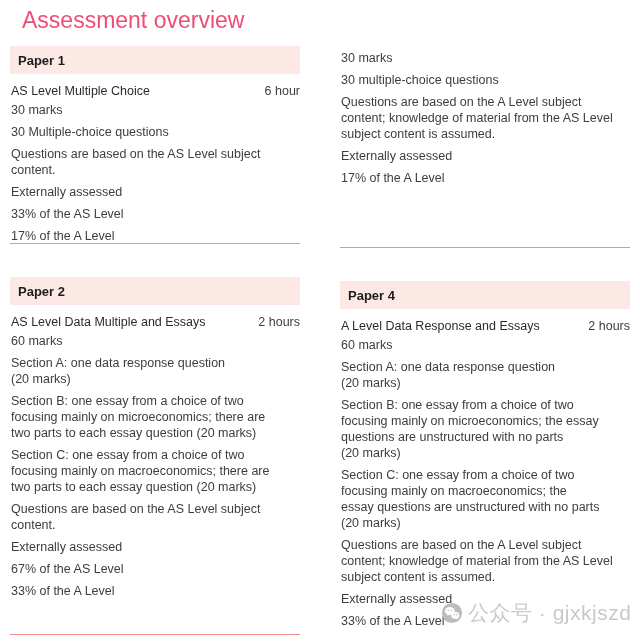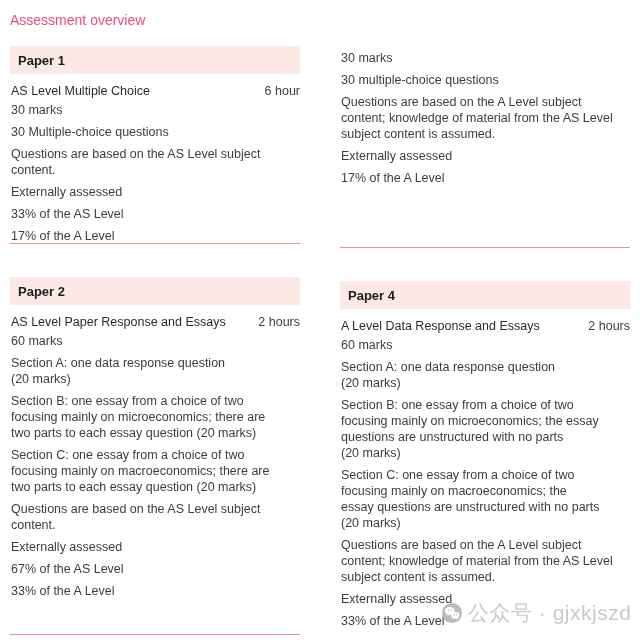--- a/index.html
+++ b/index.html
@@ -12,22 +12,22 @@
     height: 643px;
     overflow: hidden;
     position: relative;
     font-family: "Liberation Sans", sans-serif;
     -webkit-font-smoothing: antialiased;
   }
   .page {
     padding: 0 10px;
   }
   .page-title {
-    margin: 9px 0 0 0;
-    font-size: 14px;
+    margin: 9px 0 0 12px;
+    font-size: 23px;
     line-height: 23px;
     font-weight: 500;
     color: #ef4d75;
   }
   .grid {
     display: flex;
     gap: 40px;
     margin-top: 14px;
   }
   .col {
@@ -129,21 +129,21 @@
             <p>33% of the AS Level</p>
             <p>17% of the A Level</p>
           </div>
       </section>
 
       <section class="paper h-left2">
         <div class="paper-header">
           <span class="paper-header-label">Paper 2</span>
         </div>
         <div class="paper-title-row">
-          <span class="paper-name">AS Level Paper Response and Essays</span>
+          <span class="paper-name">AS Level Data Multiple and Essays</span>
           <span class="paper-duration">2 hours</span>
         </div>
         <div class="paper-details">
             <p>60 marks</p>
             <p>Section A: one data response question
 (20 marks)</p>
             <p>Section B: one essay from a choice of two
 focusing mainly on microeconomics; there are
 two parts to each essay question (20 marks)</p>
             <p>Section C: one essay from a choice of two

